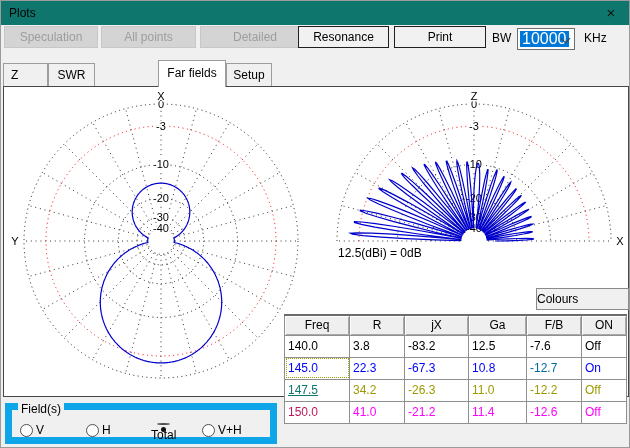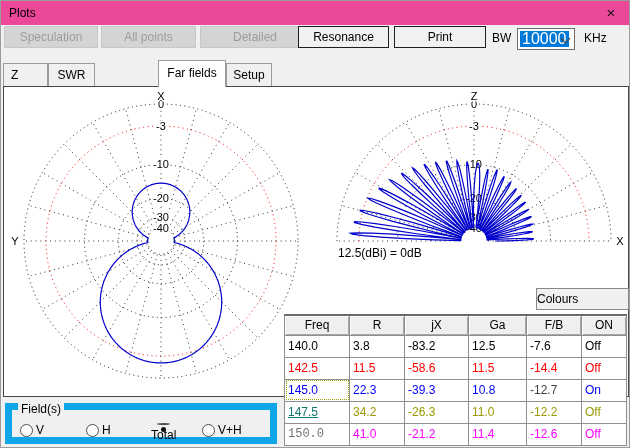--- a/index.html
+++ b/index.html
@@ -1,21 +1,21 @@
 <!DOCTYPE html>
 <html><head>
 <meta charset="utf-8">
 <style>
   * { box-sizing: border-box; margin: 0; padding: 0; }
   html,body { width:630px; height:448px; }
   body { font-family: "Liberation Sans", sans-serif; font-size:12px; background:#f0f0f0; color:#000; overflow:hidden; }
   .window { position:relative; width:630px; height:448px; background:#f0f0f0; border:1px solid #9b9b9b; }
 
   
-  .titlebar { position:absolute; left:0; top:0; width:100%; height:24px; background:#ec4899; }
+  .titlebar { position:absolute; left:0; top:0; width:100%; height:24px; background:#0f766e; }
   .title { position:absolute; left:8px; top:5px; font-size:12px; }
   .close { position:absolute; right:9px; top:3px; width:18px; height:18px; font-size:15px; line-height:18px; text-align:center; color:#111; cursor:default; }
 
   
   .btn { position:absolute; top:25px; height:22px; text-align:center; line-height:20px; font-size:12px; }
   .btn.disabled { background:#d4d4d4; color:#9d9d9d; border:1px solid #c7c7c7; }
   .btn.enabled  { background:#f1f1f1; color:#000; border:1px solid #1f1f1f; }
   .lbl { position:absolute; font-size:12px; }
   .combo { position:absolute; left:516px; top:27px; width:58px; height:22px; background:#fff; border:1px solid #6e6e6e; }
   .combo .val { position:absolute; left:2px; top:2px; padding:0 2px; background:#0078d7; color:#fff; font-size:16px; line-height:16px; }
@@ -170,45 +170,37 @@
     <tbody id="grid-body">
         <tr>
           <td style="color: rgb(0, 0, 0);">140.0</td>
           <td style="color: rgb(0, 0, 0);">3.8</td>
           <td style="color: rgb(0, 0, 0);">-83.2</td>
           <td style="color: rgb(0, 0, 0);">12.5</td>
           <td style="color: rgb(0, 0, 0);">-7.6</td>
           <td style="color: rgb(0, 0, 0);">Off</td>
         </tr>
         <tr>
-          <td style="color: rgb(255, 0, 0);">142.5</td>
-          <td style="color: rgb(255, 0, 0);">11.5</td>
-          <td style="color: rgb(255, 0, 0);">-58.6</td>
-          <td style="color: rgb(255, 0, 0);">11.5</td>
-          <td style="color: rgb(255, 0, 0);">-14.4</td>
-          <td style="color: rgb(255, 0, 0);">Off</td>
-        </tr>
-        <tr>
           <td class="sel" style="color: rgb(0, 0, 255);">145.0</td>
           <td style="color: rgb(0, 0, 255);">22.3</td>
-          <td style="color: rgb(0, 0, 255);">-39.3</td>
+          <td style="color: rgb(0, 0, 255);">-67.3</td>
           <td style="color: rgb(0, 0, 255);">10.8</td>
-          <td style="color: #404040;">-12.7</td>
+          <td style="color: #0369a1;">-12.7</td>
           <td style="color: rgb(0, 0, 255);">On</td>
         </tr>
         <tr>
           <td style="color: #0f766e; text-decoration: underline;">147.5</td>
           <td style="color: rgb(154, 154, 0);">34.2</td>
           <td style="color: rgb(154, 154, 0);">-26.3</td>
           <td style="color: rgb(154, 154, 0);">11.0</td>
           <td style="color: rgb(154, 154, 0);">-12.2</td>
           <td style="color: rgb(154, 154, 0);">Off</td>
         </tr>
         <tr>
-          <td style="color: #737373; font-family: Liberation Mono, monospace;">150.0</td>
+          <td style="color: #be185d;">150.0</td>
           <td style="color: rgb(255, 0, 255);">41.0</td>
           <td style="color: rgb(255, 0, 255);">-21.2</td>
           <td style="color: rgb(255, 0, 255);">11.4</td>
           <td style="color: rgb(255, 0, 255);">-12.6</td>
           <td style="color: rgb(255, 0, 255);">Off</td>
         </tr>
       </tbody>
   </table>
 
   <div class="group">

